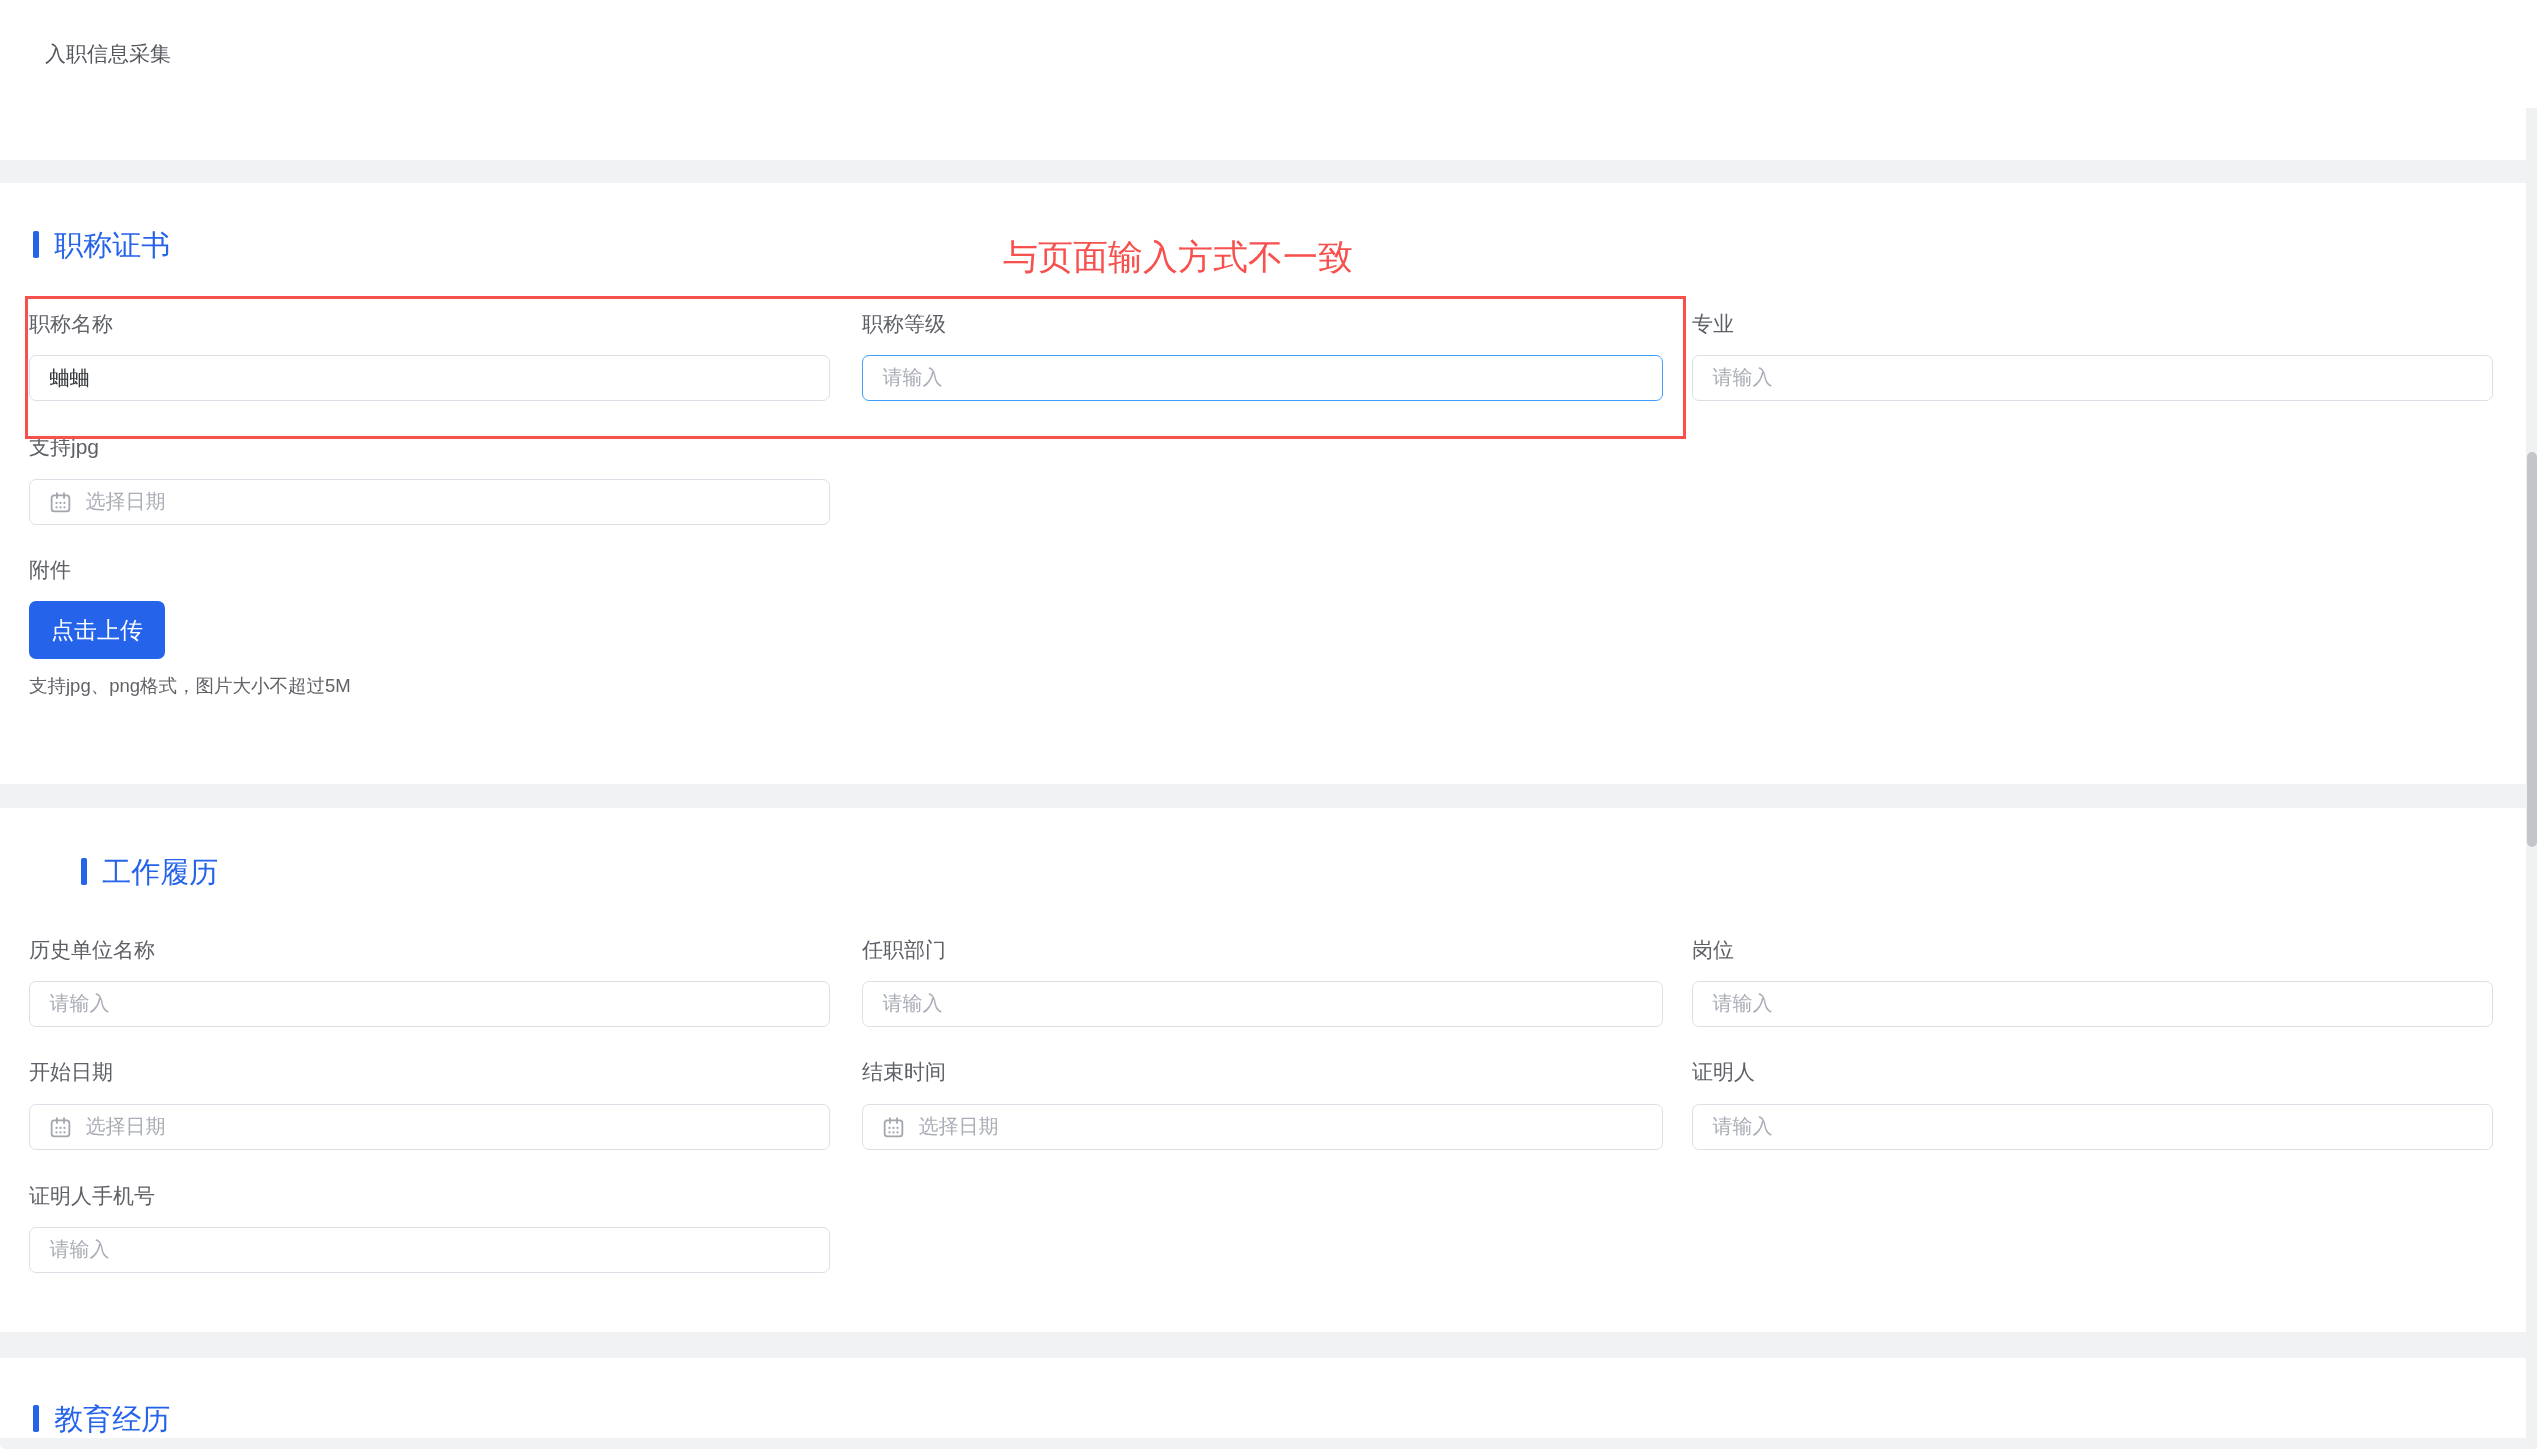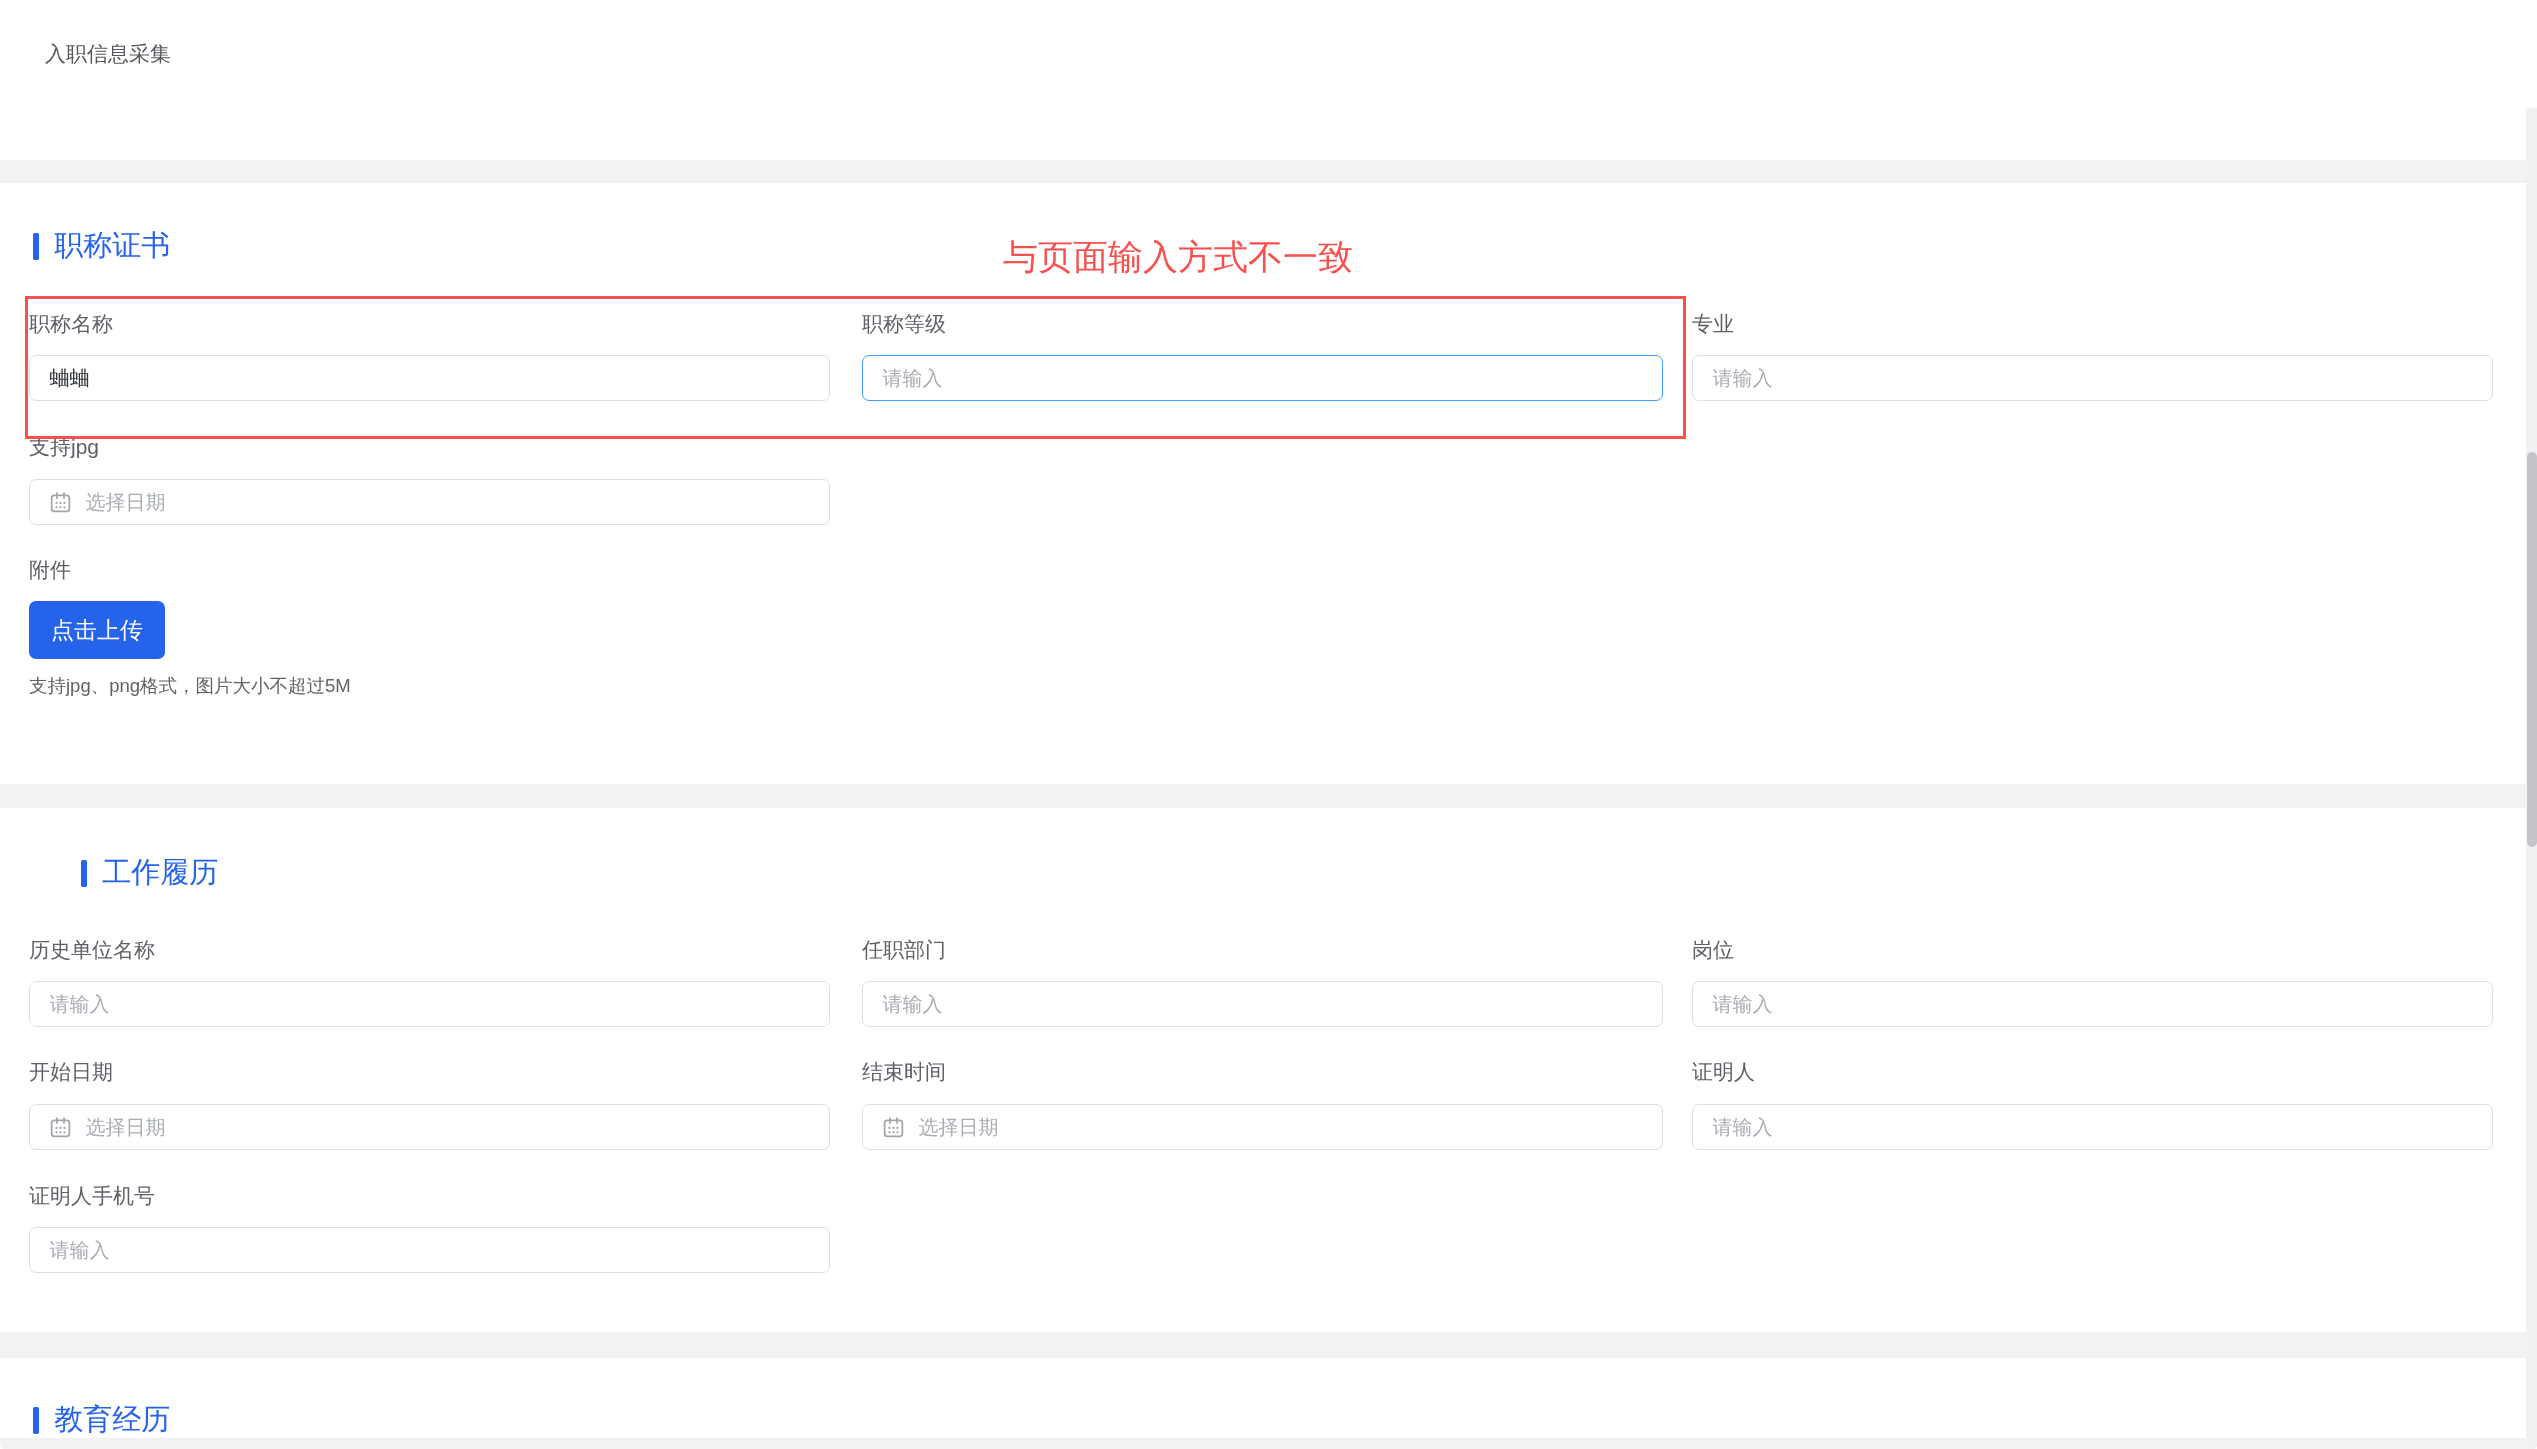--- a/index.html
+++ b/index.html
@@ -9,21 +9,21 @@
   }
   .page-title{
     position:absolute;left:45px;top:40px;font-size:21px;color:#54575c;
   }
   .band{position:absolute;left:0;width:2526px;background:#f1f2f4;}
   .band-1{top:160px;height:23px;}
   .band-2{top:784px;height:24px;}
   .band-3{top:1332px;height:25.6px;}
   .band-bottom{top:1438px;height:11.5px;}
 
-  .section-header{position:absolute;display:flex;align-items:flex-end;gap:15px;}
+  .section-header{position:absolute;display:flex;align-items:flex-start;gap:15px;}
   .section-bar{width:6.2px;height:27px;background:#2563eb;border-radius:1.8px;}
   .section-title{font-size:29px;color:#2563eb;font-weight:500;line-height:1;}
   .sh-1{left:33px;top:231px;}
   .sh-2{left:33px;top:858px;margin-left:48px;}
   .sh-3{left:33px;top:1405px;font-family:Liberation Serif, serif;}
 
   .annotation{
     position:absolute;left:1003px;top:238px;font-size:35px;font-weight:500;
     color:#f7504d;line-height:1.1;white-space:nowrap;
   }
@@ -41,21 +41,21 @@
   .w-col{width:801px;}
 
   .input{
     position:absolute;height:46px;background:#fff;
     border:1.8px solid #dcdfe6;border-radius:7px;box-sizing:border-box;
     display:flex;align-items:center;gap:13.2px;padding:0 19.4px;
   }
   .input.focused{border-color:#409eff;}
   .input input{
     border:none;outline:none;background:transparent;flex:1;min-width:0;
-    font-family:Liberation Sans, sans-serif;font-size:20px;color:#35383c;padding:0;
+    font-family:Liberation Mono, monospace;font-size:20px;color:#35383c;padding:0;
   }
   .input input::placeholder{color:#a9adb5;}
   .cal-icon{flex:0 0 auto;display:block;}
 
   .upload-btn{
     position:absolute;left:29px;top:601px;width:136px;height:58px;
     background:#2563eb;color:#ffffff;font-size:23px;border:none;border-radius:7px;
     font-family:inherit;cursor:pointer;line-height:1;
   }
   .hint{position:absolute;left:29px;top:673px;font-size:18.5px;color:#606266;white-space:nowrap;}

